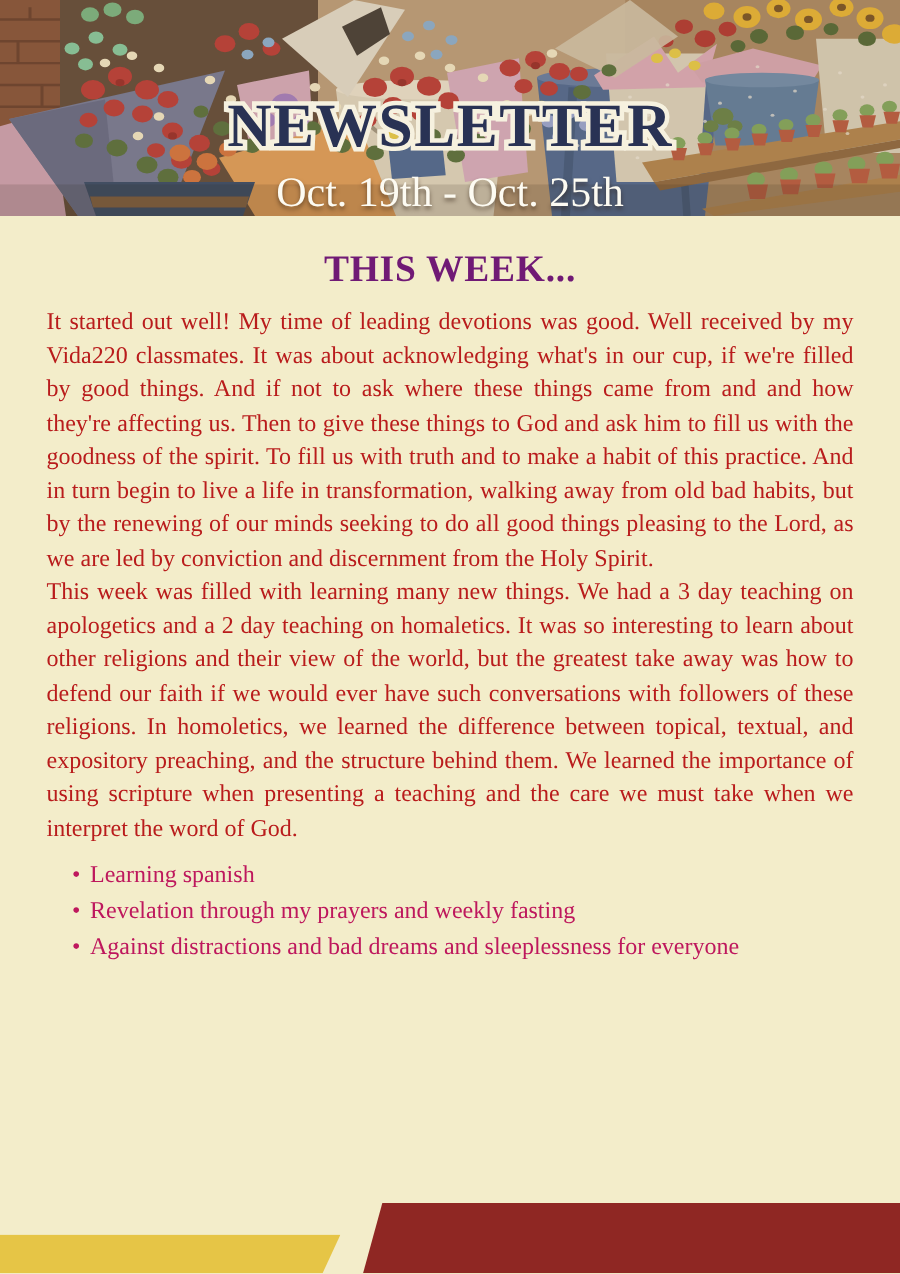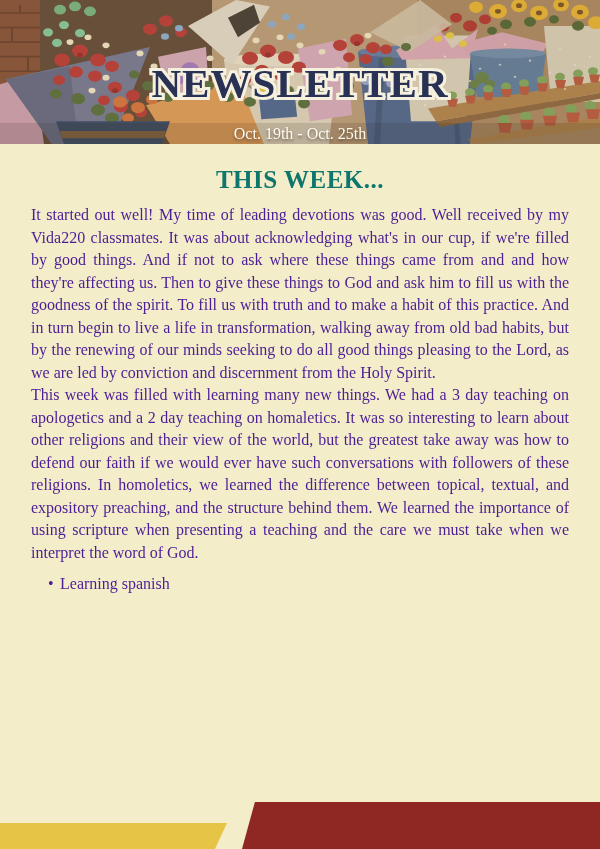--- a/index.html
+++ b/index.html
@@ -11,31 +11,31 @@
   .hero-photo{position:absolute;inset:0;width:100%;height:100%;display:block;}
   .hero-text{position:absolute;inset:0;display:flex;flex-direction:column;align-items:center;
              padding-top:63px;pointer-events:none;}
   .hero-title{position:relative;font-weight:bold;font-size:41px;line-height:1;
               letter-spacing:1px;color:#293254;text-align:center;}
   .t-stroke{position:absolute;left:0;top:0;width:100%;color:#f6f1df;
             -webkit-text-stroke:6px #f6f1df;
             text-shadow:2px 0 0 #f6f1df,-2px 0 0 #f6f1df,0 2px 0 #f6f1df,0 -2px 0 #f6f1df,
                         2px 2px 0 #f6f1df,-2px -2px 0 #f6f1df,2px -2px 0 #f6f1df,-2px 2px 0 #f6f1df;}
   .t-fill{position:relative;}
-  .hero-date{margin-top:21px;font-size:16px;color:#fdfbf2;
+  .hero-date{margin-top:9px;font-size:28px;color:#fdfbf2;
              text-shadow:0 2px 3px rgba(45,28,15,0.55);}
 
   
   .content{padding:0 31px;}
   .section-heading{margin:22px 0 10px;text-align:center;font-weight:bold;font-size:25px;
-                   letter-spacing:0.5px;color:#0f766e;}
+                   letter-spacing:0.5px;color:#701a75;}
   .section-heading.prayer{margin-top:27px;margin-bottom:8px;}
-  .body-par{margin:0;text-align:justify;font-size:16px;line-height:22.5px;color:#4c1d95;}
+  .body-par{margin:0;text-align:justify;font-size:16px;line-height:22.5px;color:#b91c1c;}
   .prayer-list{margin:8px 0 0;padding-left:17px;list-style:none;}
-  .prayer-list li{position:relative;padding-left:12px;font-size:16px;line-height:24px;color:#4c1d95;}
+  .prayer-list li{position:relative;padding-left:12px;font-size:16px;line-height:24px;color:#be185d;}
   .prayer-list li::before{content:"\2022";position:absolute;left:0;top:0;}
 
   
   .shape-yellow{position:absolute;left:0;bottom:0;width:227px;height:26px;background:#e6c546;
                 clip-path:polygon(0 0,100% 0,94.7% 100%,0 100%);}
   .shape-red{position:absolute;right:0;bottom:0;width:358px;height:47px;background:#8f2723;
              clip-path:polygon(3.6% 0,100% 0,100% 100%,0 100%);}
 </style>
 </head>
 <body>
@@ -321,20 +321,22 @@
     </div>
   </header>
 
   <main class="content">
     <h2 class="section-heading">THIS WEEK...</h2>
     <p class="body-par">It started out well! My time of leading devotions was good. Well received by my Vida220 classmates. It was about acknowledging what's in our cup, if we're filled by good things. And if not to ask where these things came from and and how they're affecting us. Then to give these things to God and ask him to fill us with the goodness of the spirit. To fill us with truth and to make a habit of this practice. And in turn begin to live a life in transformation, walking away from old bad habits, but by the renewing of our minds seeking to do all good things pleasing to the Lord, as we are led by conviction and discernment from the Holy Spirit.</p>
     <p class="body-par">This week was filled with learning many new things. We had a 3 day teaching on apologetics and a 2 day teaching on homaletics. It was so interesting to learn about other religions and their view of the world, but the greatest take away was how to defend our faith if we would ever have such conversations with followers of these religions. In homoletics, we learned the difference between topical, textual, and expository preaching, and the structure behind them. We learned the importance of using scripture when presenting a teaching and the care we must take when we interpret the word of God.</p>
 
     <ul class="prayer-list">
       <li>Learning spanish</li>
+      <li>Revelation through my prayers and weekly fasting</li>
+      <li>Against distractions and bad dreams and sleeplessness for everyone</li>
     </ul>
   </main>
 
   <div>
     <div class="shape-yellow"></div>
     <div class="shape-red"></div>
   </div>
 
 </div>
 

